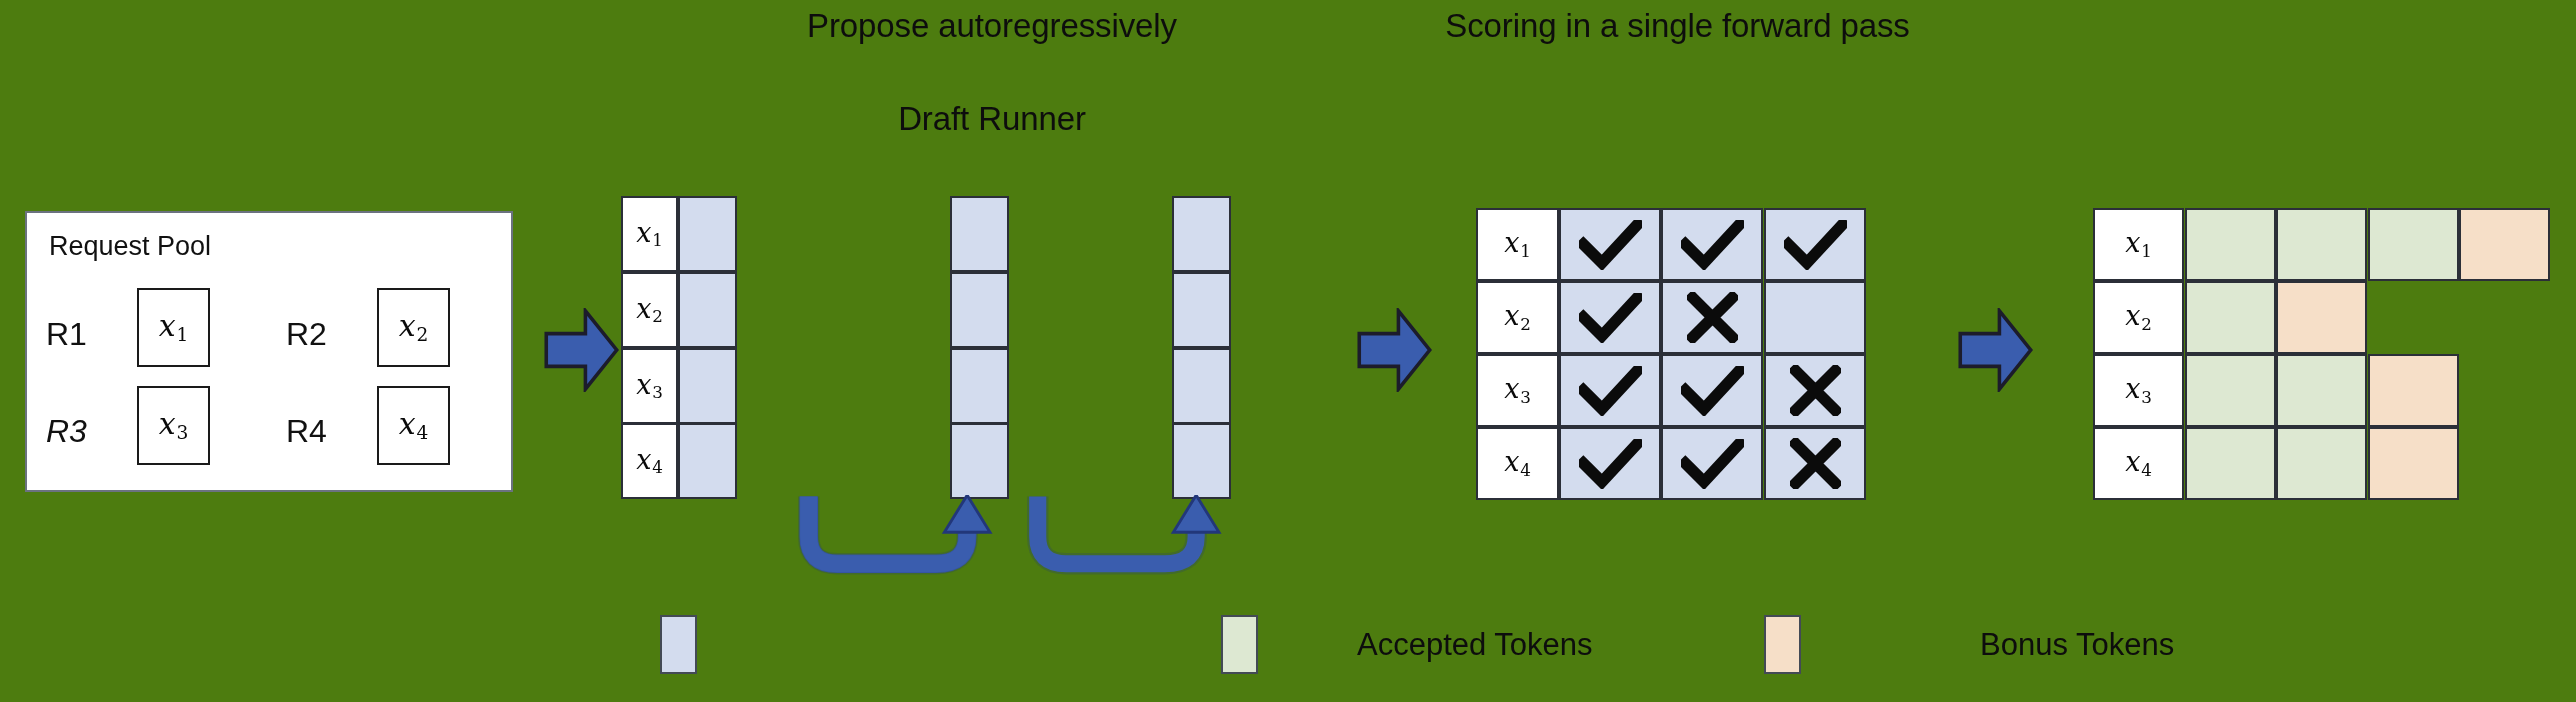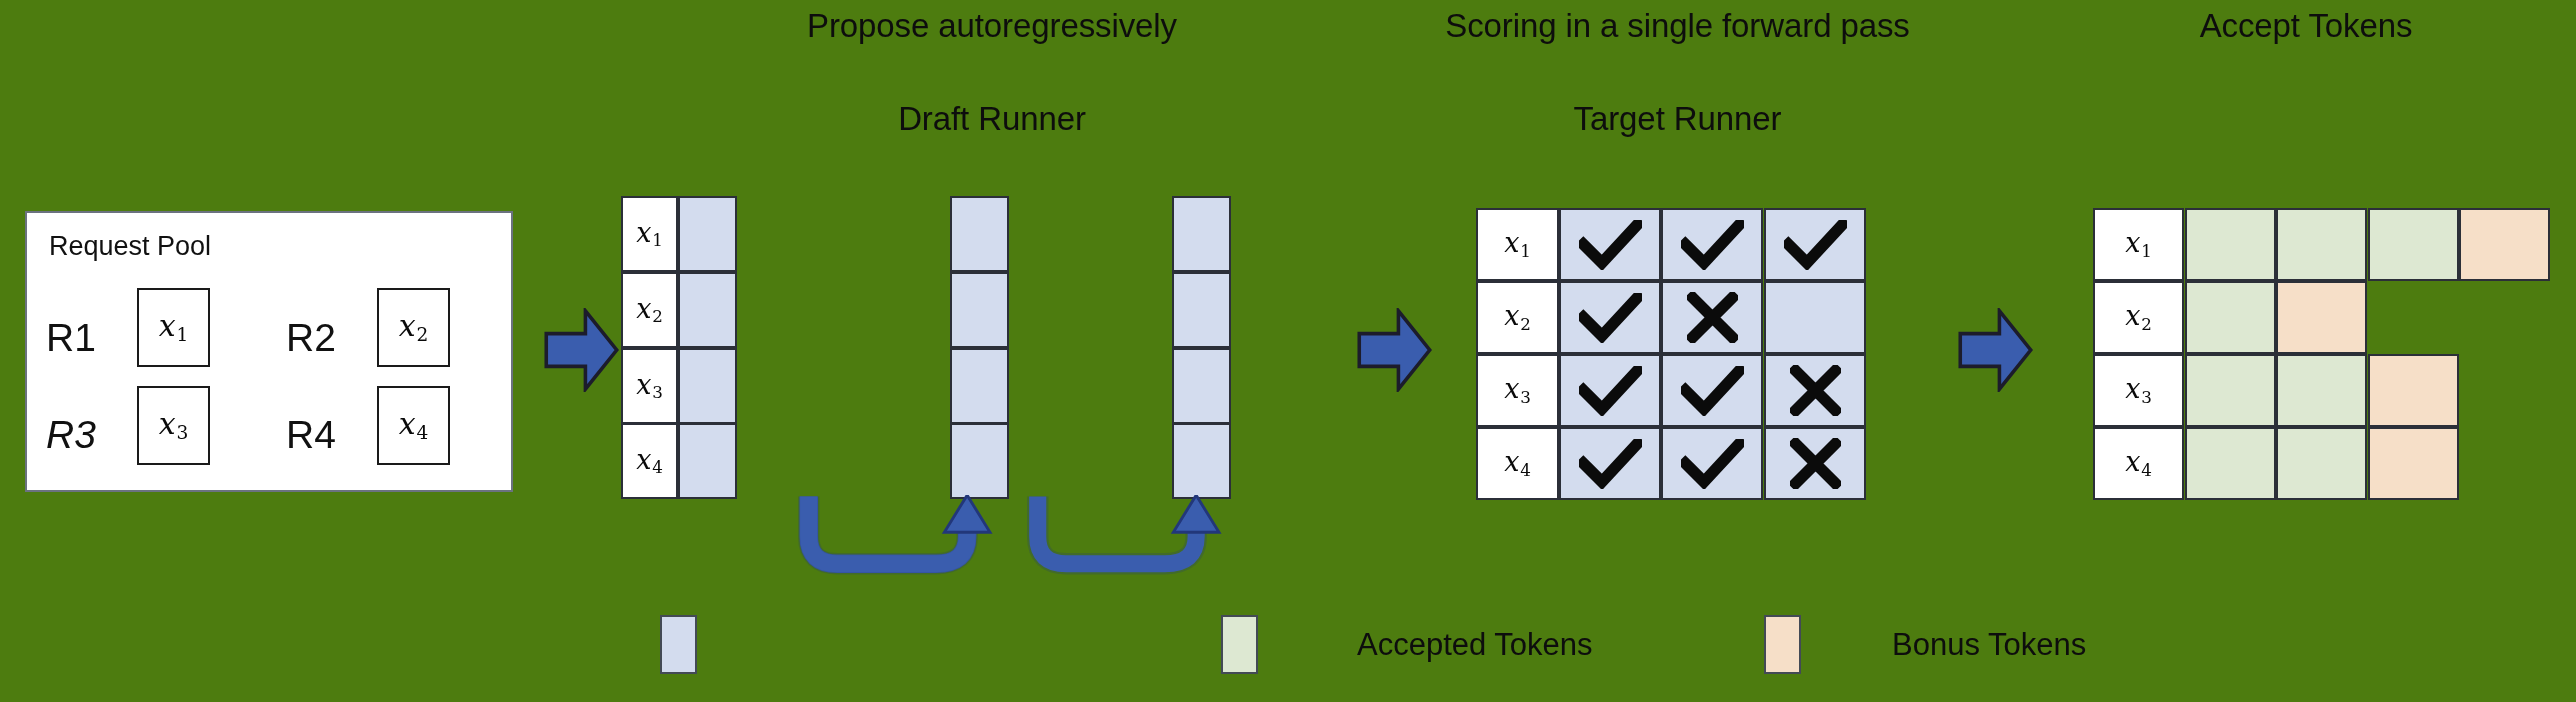--- a/index.html
+++ b/index.html
@@ -42,21 +42,21 @@
     box-sizing: border-box;
     background: #ffffff;
   }
   #request-pool-title {
     left: 49px; top: 231px;
     font-size: 27px;
     color: #111111;
     white-space: nowrap;
   }
   .req-label {
-    font-size: 39px;
+    font-size: 32px;
     color: #111111;
     white-space: nowrap;
   }
   .req-cell {
     width: 73px; height: 79px;
     border: 2.1px solid #1a1a1a;
     box-sizing: border-box;
     background: #ffffff;
     display: flex;
     align-items: center;
@@ -126,23 +126,21 @@
 <body>
 
 <div id="canvas">
 
   <div class="abs heading heading-center" style="left:628px; top:7.1px; width:728px;">Propose autoregressively</div>
 
   <div class="abs heading heading-center" style="left:1335px; top:7.1px; width:685px;">Scoring in a single forward pass</div>
 
   <div class="abs heading heading-center" style="left:628px; top:100px; width:728px;">Draft Runner</div>
 
-  <div class="abs heading heading-center" style="left:1335px; top:100px; width:685px;">Target Runner</div>
-
-  <div class="abs heading heading-center" style="left:2056px; top:7.1px; width:500px;">Accept Tokens</div>
+
 
   <div class="abs" id="request-pool-box"></div>
 
   <div class="abs" id="request-pool-title">Request Pool</div>
 
   <div class="abs req-label" style="left:46px; top:316px;">R1</div>
   <div class="abs req-cell" style="left:137px; top:288px;">
     <span class="tok"><span>x</span><sub>1</sub></span>
   </div>
 
@@ -349,16 +347,16 @@
   <div class="cell cell-accepted" style="left:2185px; top:427px; width:91px; height:73px;"></div>
   <div class="cell cell-accepted" style="left:2276px; top:427px; width:91px; height:73px;"></div>
   <div class="cell cell-bonus" style="left:2368px; top:427px; width:91px; height:73px;"></div>
 
   <div class="abs legend-swatch" style="left:660px; top:615px; background:#d3dcee;"></div>
 
   <div class="abs legend-swatch" style="left:1221px; top:615px; background:#dde8d2;"></div>
   <div class="abs legend-label" style="left:1357px; top:627px;">Accepted Tokens</div>
 
   <div class="abs legend-swatch" style="left:1764px; top:615px; background:#f6dfc8;"></div>
-  <div class="abs legend-label" style="left:1892px; top:627px;">Bonus Tokens</div>
+  <div class="abs legend-label" style="left:1980px; top:627px;">Bonus Tokens</div>
 
 </div>
 
 
 </body></html>

